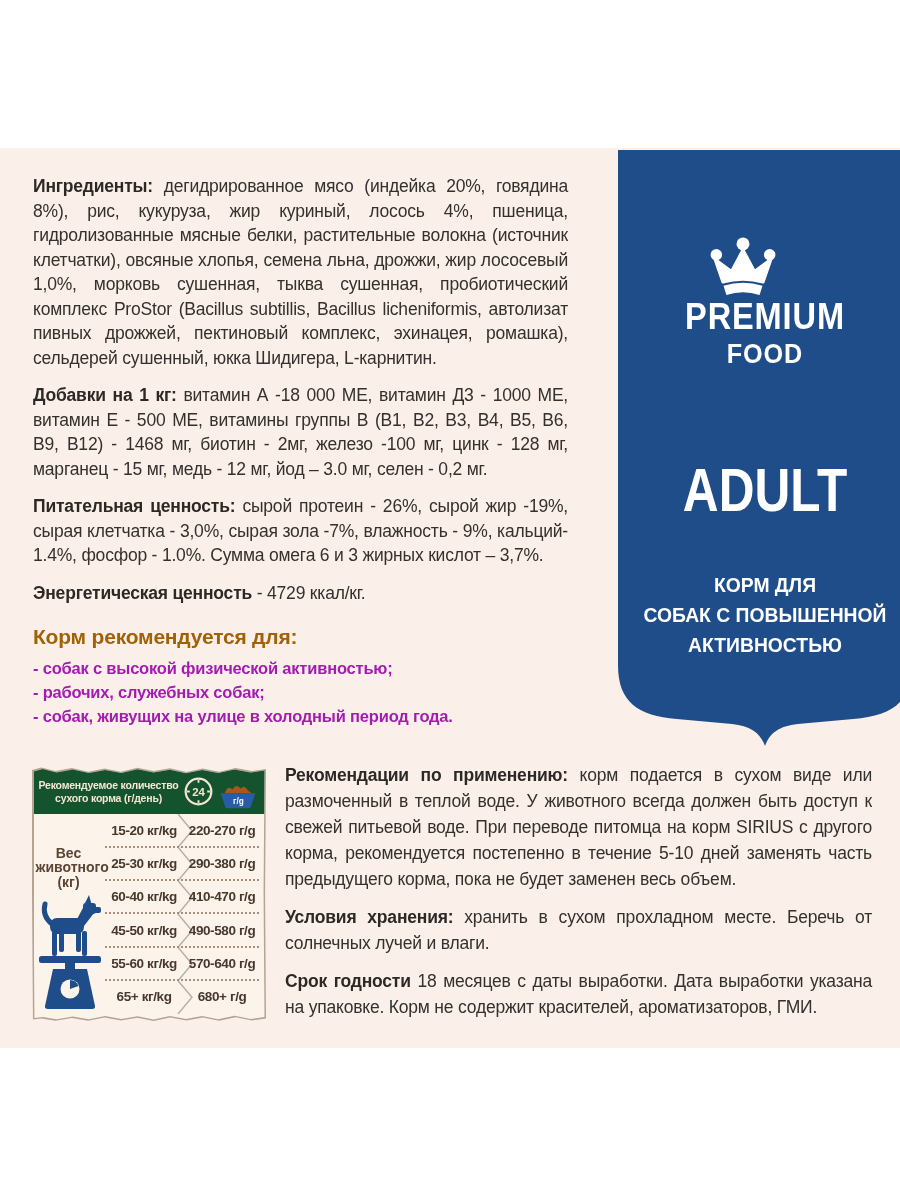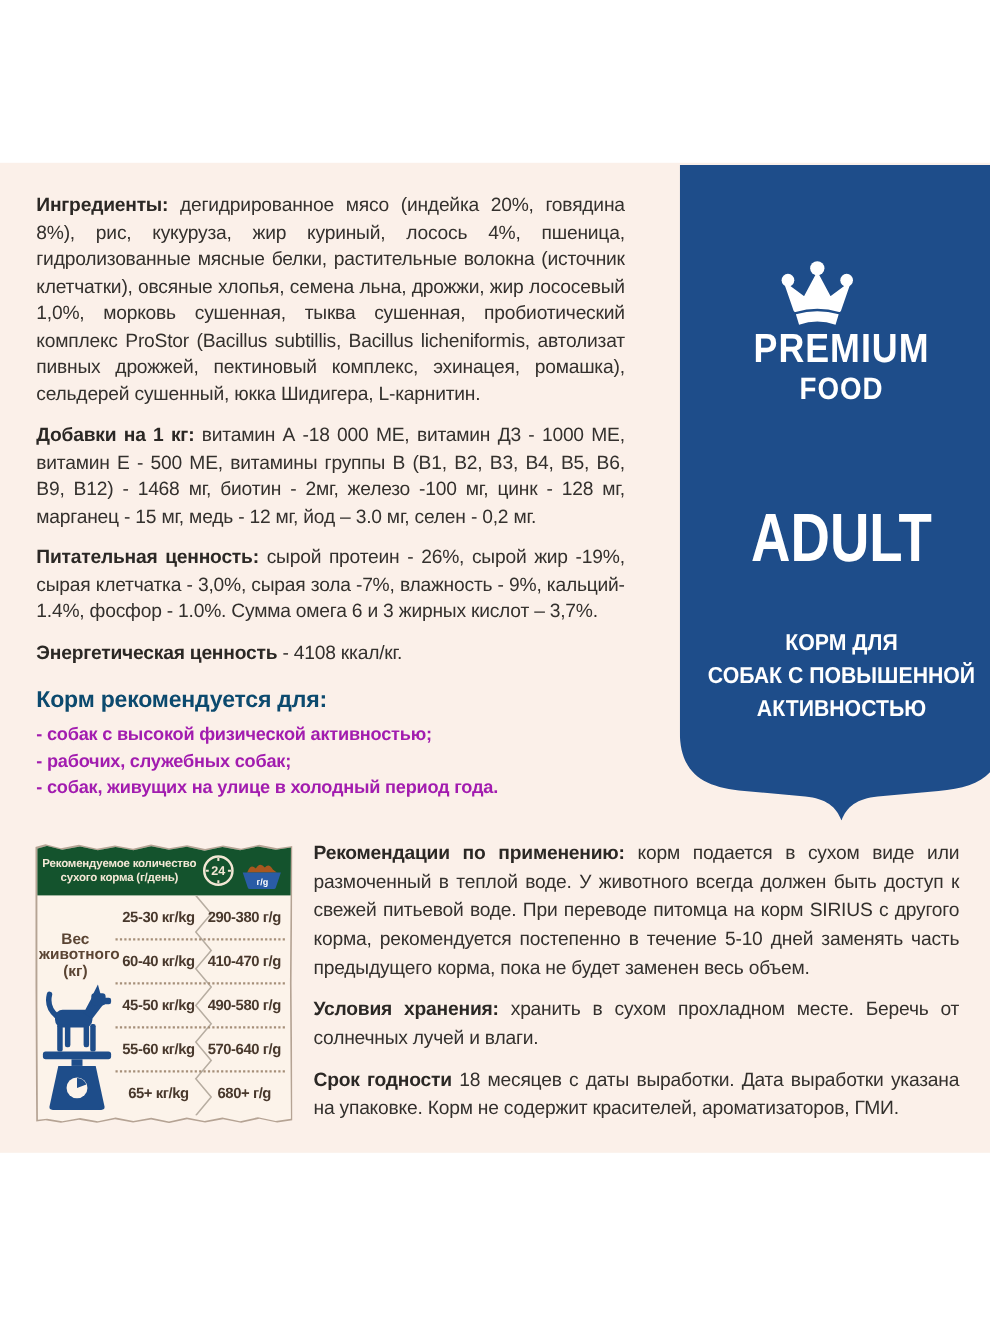--- a/index.html
+++ b/index.html
@@ -8,21 +8,21 @@
     background:#ffffff;
     font-family:"Liberation Sans",sans-serif;
     -webkit-font-smoothing:antialiased;
   }
   .band{position:absolute;left:0;top:148px;width:900px;height:900px;background:#fbf0e9;}
 
   
   .left-col{position:absolute;left:33px;top:26px;width:535px;color:#33302d;}
   .sec{font-size:17.5px;line-height:24.5px;margin:0 0 13px 0;text-align:justify;letter-spacing:-0.2px;}
   .sec b{font-weight:700;color:#2b2825;}
-  .rec-title{color:#0c4a6e;font-size:21px;font-weight:700;margin:20px 0 7px 0;letter-spacing:-0.2px;}
+  .rec-title{color:#a16207;font-size:21px;font-weight:700;margin:20px 0 7px 0;letter-spacing:-0.2px;}
   .rec-item{color:#a21caf;font-size:16.5px;font-weight:700;line-height:24px;letter-spacing:-0.2px;}
 
   
   .panel{position:absolute;left:618px;top:2px;width:294px;height:596px;}
   .panel svg.shape{position:absolute;left:0;top:0;width:100%;height:100%;}
   .panel .crown{position:absolute;left:87px;top:86px;width:76px;height:62px;}
   .brand1{position:absolute;left:0;top:146px;width:100%;text-align:center;color:#fff;
           font-size:37px;font-weight:700;letter-spacing:1px;transform:scaleX(.88);}
   .brand2{position:absolute;left:0;top:188px;width:100%;text-align:center;color:#fff;
           font-size:28px;font-weight:700;letter-spacing:1px;transform:scaleX(.9);}
@@ -59,21 +59,21 @@
 </style>
 </head>
 <body>
 
 <div class="band">
 
   <div class="left-col">
     <p class="sec"><b>Ингредиенты:</b> <span>дегидрированное мясо (индейка 20%, говядина 8%), рис, кукуруза, жир куриный, лосось 4%, пшеница, гидролизованные мясные белки, растительные волокна (источник клетчатки), овсяные хлопья, семена льна, дрожжи, жир лососевый 1,0%, морковь сушенная, тыква сушенная, пробиотический комплекс ProStor (Bacillus subtillis, Bacillus licheniformis, автолизат пивных дрожжей, пектиновый комплекс, эхинацея, ромашка), сельдерей сушенный, юкка Шидигера, L-карнитин.</span></p>
     <p class="sec"><b>Добавки на 1 кг:</b> <span>витамин А -18 000 МЕ, витамин Д3 - 1000 МЕ, витамин Е - 500 МЕ, витамины группы В (В1, В2, В3, В4, В5, В6, В9, В12) - 1468 мг, биотин - 2мг, железо -100 мг, цинк - 128 мг, марганец - 15 мг, медь - 12 мг, йод – 3.0 мг, селен - 0,2 мг.</span></p>
     <p class="sec"><b>Питательная ценность:</b> <span>сырой протеин - 26%, сырой жир -19%, сырая клетчатка - 3,0%, сырая зола -7%, влажность - 9%, кальций- 1.4%, фосфор - 1.0%. Сумма омега 6 и 3 жирных кислот – 3,7%.</span></p>
-    <p class="sec"><b>Энергетическая ценность</b> <span>- 4108 ккал/кг.</span></p>
+    <p class="sec"><b>Энергетическая ценность</b> <span>- 4729 ккал/кг.</span></p>
     <div class="rec-title">Корм рекомендуется для:</div>
     <div class="rec-item">- собак с высокой физической активностью;</div>
     <div class="rec-item">- рабочих, служебных собак;</div>
     <div class="rec-item">- собак, живущих на улице в холодный период года.</div>
   </div>
 
   <div class="panel">
     <svg class="shape" viewBox="0 0 250 596" preserveAspectRatio="none">
       <path d="M0 0 H250 V515 C250 552 233 566 200 569 L153 574 C137 576 129 583 125 596 C121 583 113 576 97 574 L50 569 C17 566 0 552 0 515 Z" fill="#1e4d8a"></path>
     </svg>
@@ -140,20 +140,24 @@
         </g>
         <circle cx="32" cy="99" r="9.5" fill="#fcf3ea"></circle>
         <path d="M32 99 L32 90 A9.5 9.5 0 0 1 40.5 96 Z" fill="#1e4d8a"></path>
       </svg>
 
       <div class="rows">
         <svg class="zig" viewBox="0 0 22 200" preserveAspectRatio="none">
           <polyline points="4,0 18,16.7 4,33.3 18,50 4,66.7 18,83.3 4,100 18,116.7 4,133.3 18,150 4,166.7 18,183.3 4,200" fill="none" stroke="#b7ada1" stroke-width="1.4" vector-effect="non-scaling-stroke"></polyline>
         </svg>
         <div class="row">
+            <span class="w">15-20 кг/kg</span>
+            <span class="a">220-270 г/g</span>
+          </div>
+        <div class="row">
             <span class="w">25-30 кг/kg</span>
             <span class="a">290-380 г/g</span>
           </div>
         <div class="row">
             <span class="w">60-40 кг/kg</span>
             <span class="a">410-470 г/g</span>
           </div>
         <div class="row">
             <span class="w">45-50 кг/kg</span>
             <span class="a">490-580 г/g</span>

